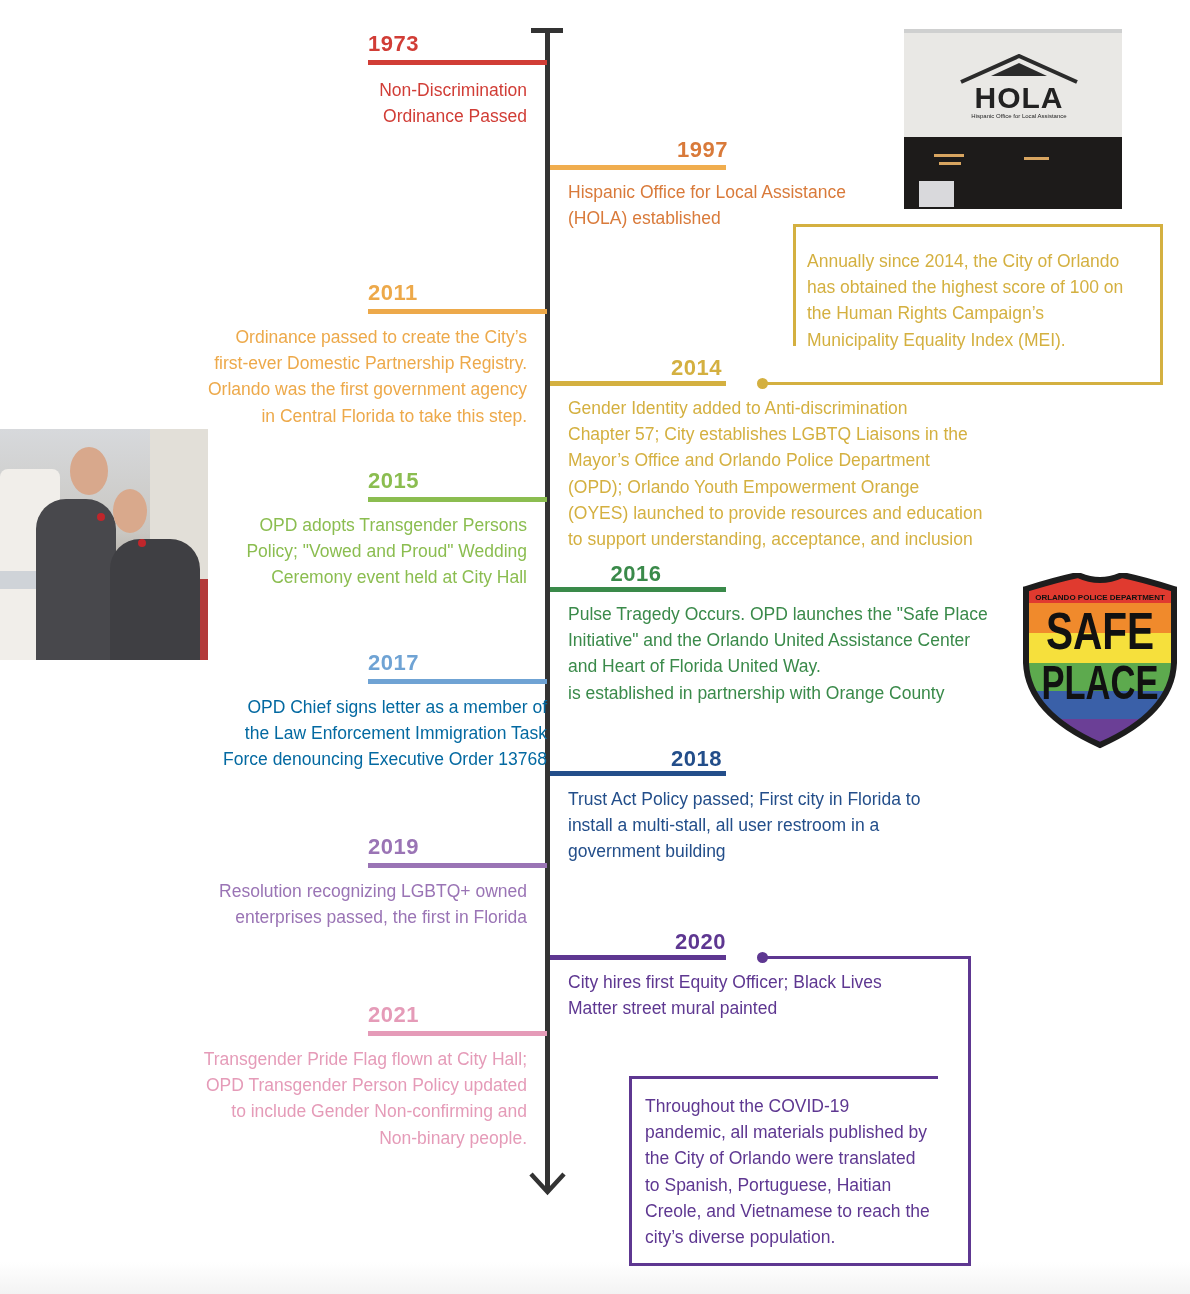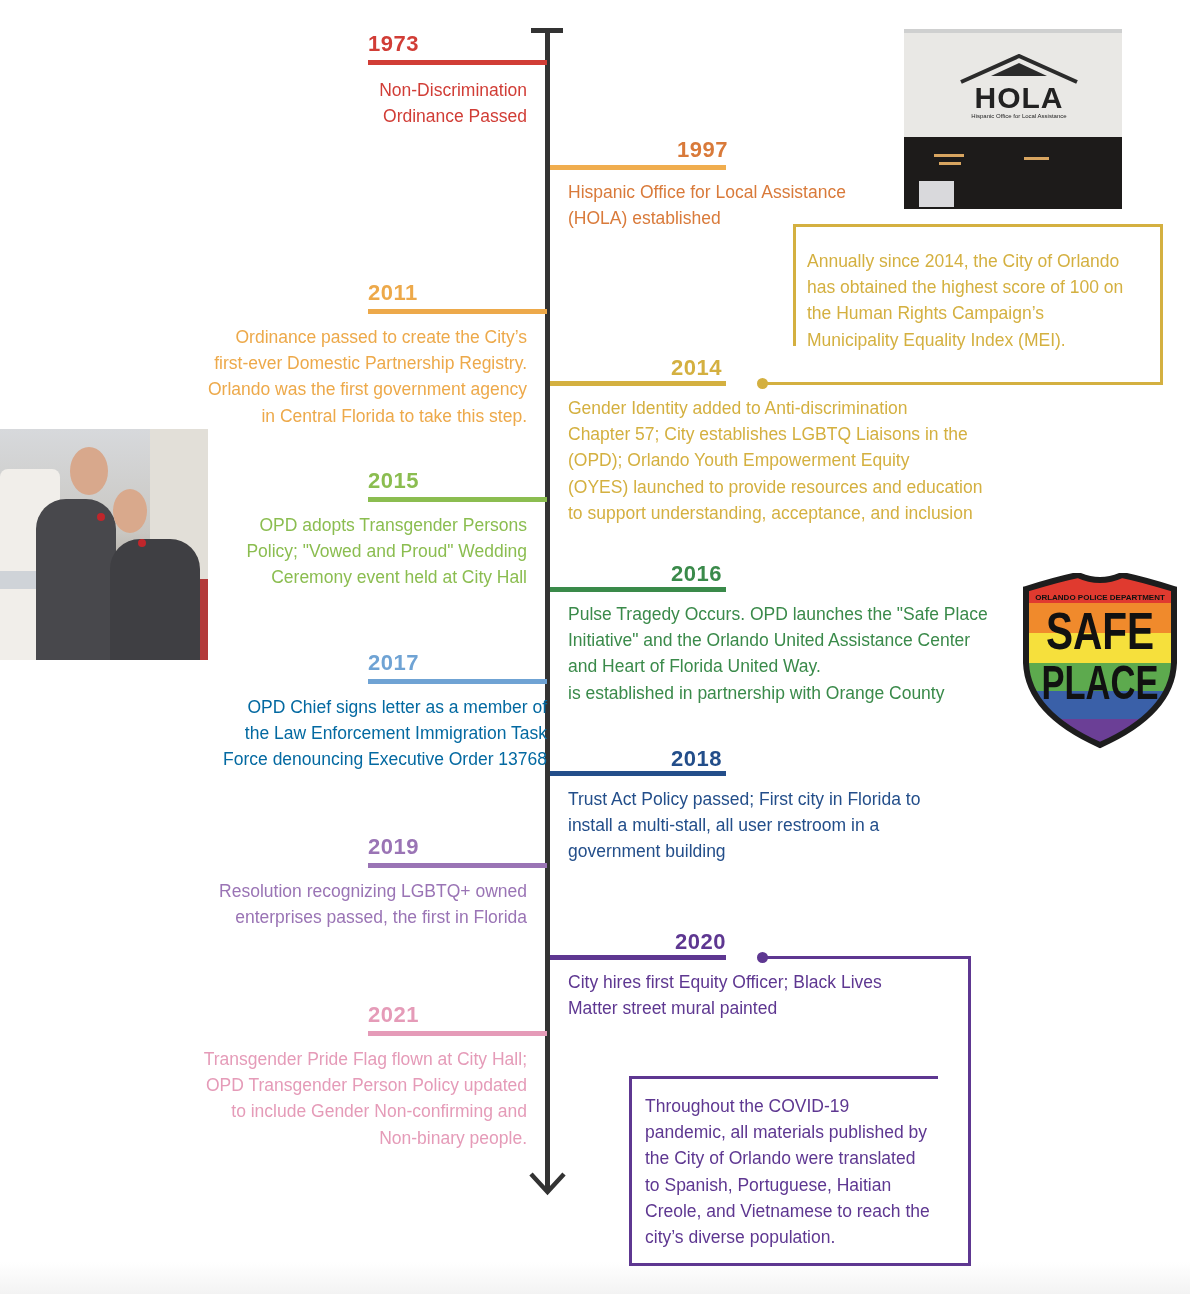--- a/index.html
+++ b/index.html
@@ -81,21 +81,22 @@
   <div>first-ever Domestic Partnership Registry.</div>
   <div>Orlando was the first government agency</div>
   <div>in Central Florida to take this step.</div>
 </div>
 
 <div class="abs year yr" style="left:550px; width:172px; top:355px; color:#d4b040;">2014</div>
 <div class="bar" style="left:550px; top:381px; width:176px; background:#d4b040;"></div>
 <div class="desc" style="left:568px; top:395px; color:#d4b040;">
   <div>Gender Identity added to Anti-discrimination</div>
   <div>Chapter 57; City establishes LGBTQ Liaisons in the</div>
-  <div>(OPD); Orlando Youth Empowerment Equity</div>
+  <div>Mayor’s Office and Orlando Police Department</div>
+  <div>(OPD); Orlando Youth Empowerment Orange</div>
   <div>(OYES) launched to provide resources and education</div>
   <div>to support understanding, acceptance, and inclusion</div>
 </div>
 
 <div class="photo" style="left:0; top:429px; width:208px; height:231px; background:linear-gradient(180deg,#d7d9dc 0%,#c9c7c2 45%,#7a6a60 100%);">
   <div class="abs" style="left:150px; top:0; width:58px; height:200px; background:#e2dfd8;"></div>
   <div class="abs" style="left:175px; top:150px; width:33px; height:81px; background:#b33a3a;"></div>
   <div class="abs" style="left:0; top:40px; width:60px; height:191px; background:#f1eeea; border-radius:8px 8px 0 0;"></div>
   <div class="abs" style="left:0; top:142px; width:36px; height:18px; background:#cfd3d8;"></div>
   <div class="abs" style="left:36px; top:70px; width:80px; height:161px; background:#48484c; border-radius:30px 30px 0 0;"></div>
@@ -107,21 +108,21 @@
 </div>
 
 <div class="abs year yl" style="left:368px; top:468px; color:#8bbd50;">2015</div>
 <div class="bar" style="left:368px; top:497px; width:179px; background:#8bbd50;"></div>
 <div class="desc right" style="right:663px; top:512px; color:#8bbd50;">
   <div>OPD adopts Transgender Persons</div>
   <div>Policy; "Vowed and Proud" Wedding</div>
   <div>Ceremony event held at City Hall</div>
 </div>
 
-<div class="abs year yr" style="left:550px; width:172px; top:561px; color:#3a8a4a;">2016</div>
+<div class="abs year yr" style="left:550px; width:172px; top:561px; color:#3a8a4a;text-align:center;">2016</div>
 <div class="bar" style="left:550px; top:587px; width:176px; background:#3a8a4a;"></div>
 <div class="desc" style="left:568px; top:601px; color:#3a8a4a;">
   <div>Pulse Tragedy Occurs. OPD launches the "Safe Place</div>
   <div>Initiative" and the Orlando United Assistance Center</div>
   <div>and Heart of Florida United Way.</div>
   <div>is established in partnership with Orange County</div>
 </div>
 
 <div class="abs" style="left:1018px; top:573px; width:164px; height:176px;">
   <svg width="164" height="176" viewBox="0 0 164 176">

